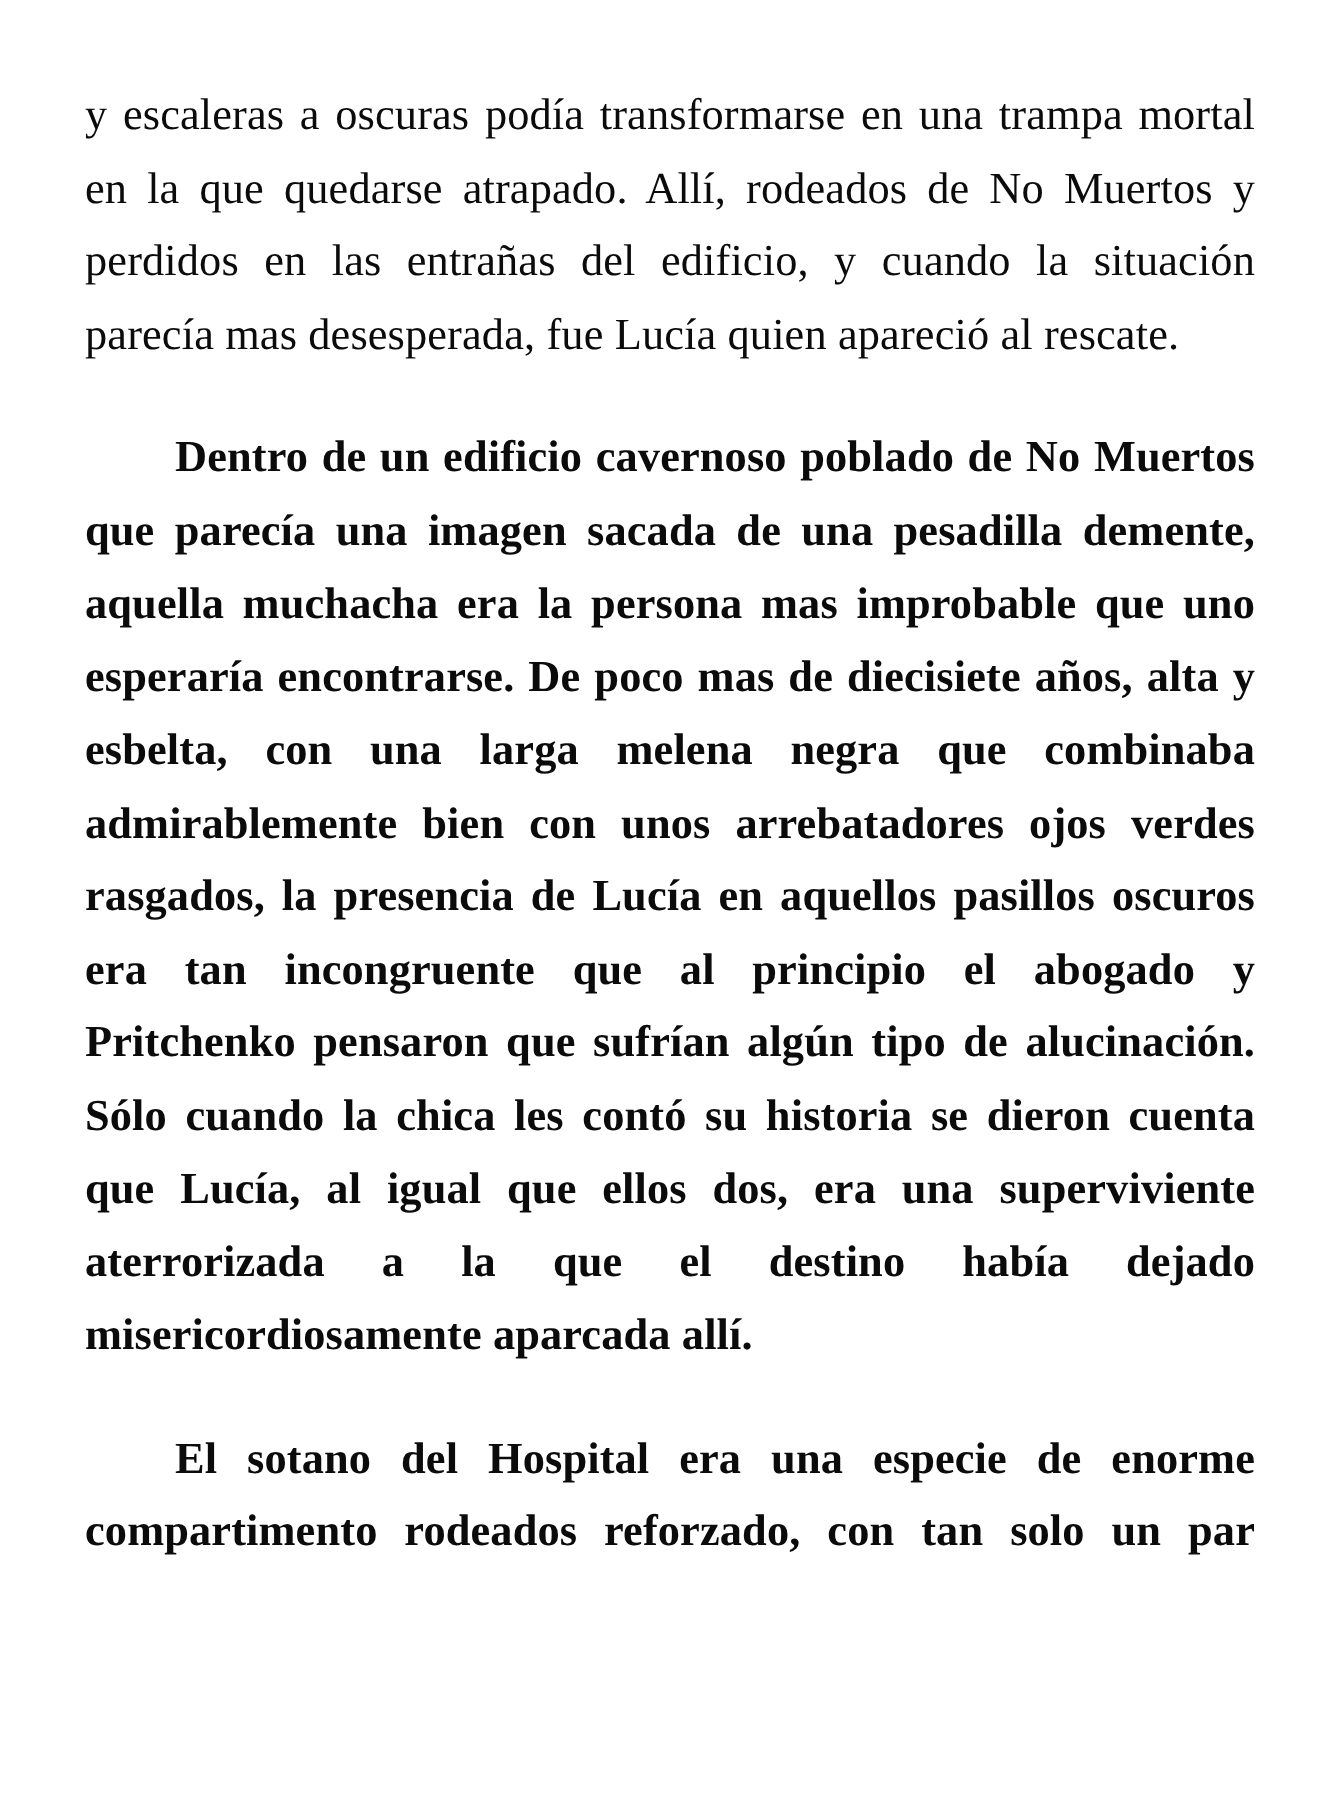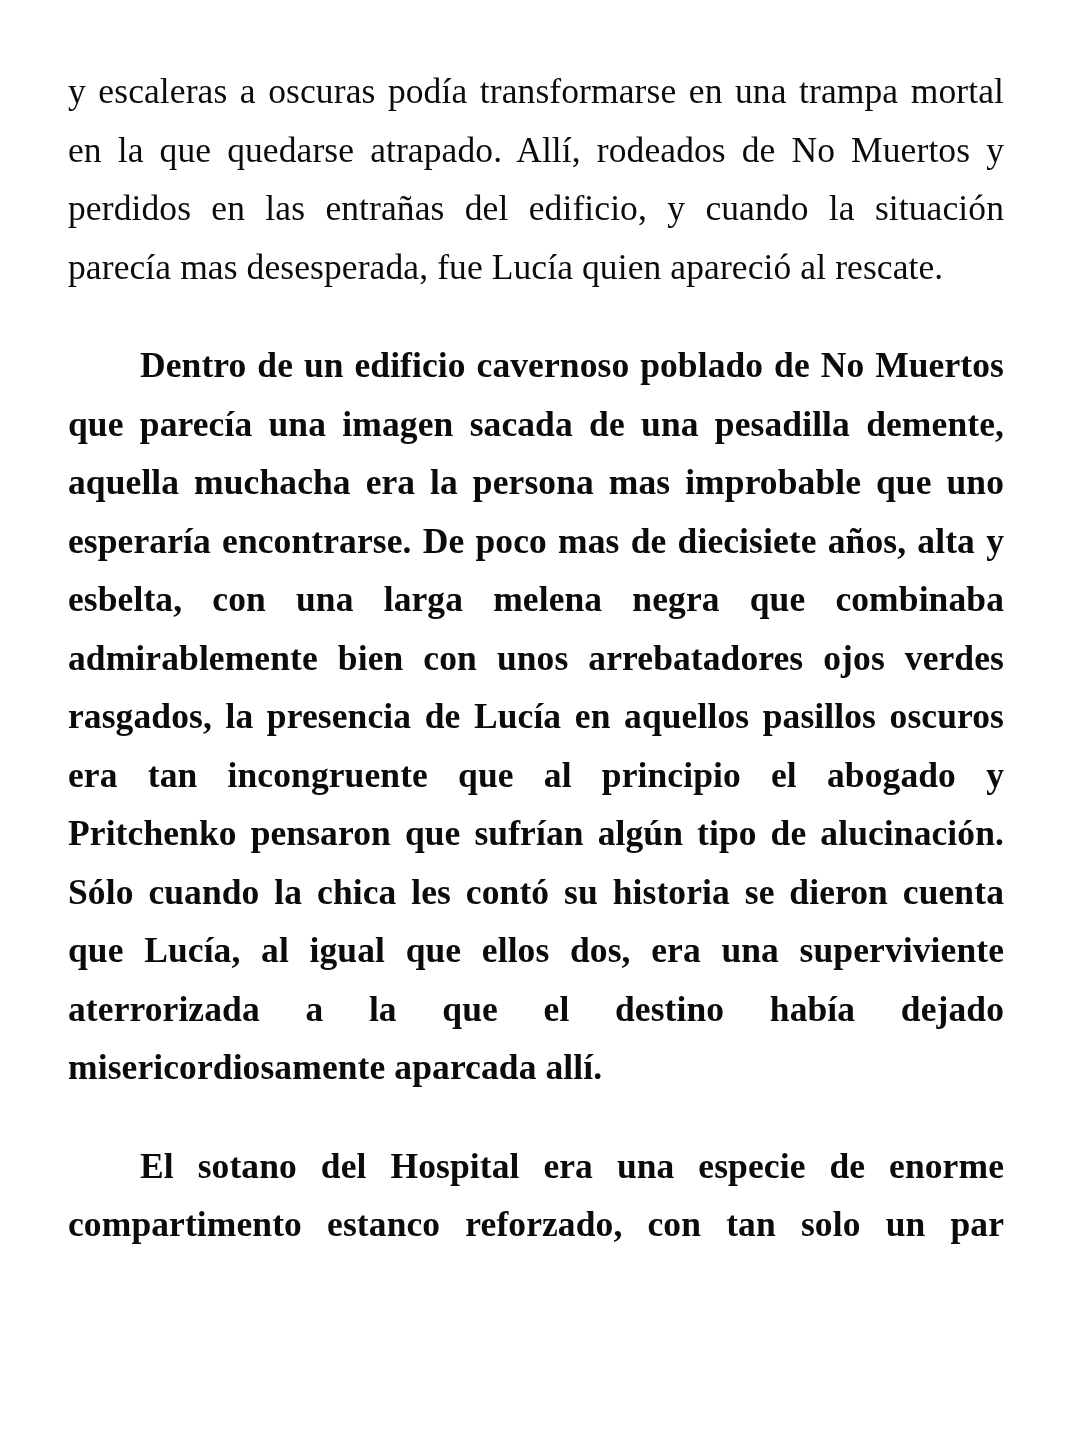--- a/index.html
+++ b/index.html
@@ -51,15 +51,15 @@
     width: 100%;
   }
 </style>
 </head>
 <body>
 
 <div class="page">
   <div class="body-text">
     <p class="para">y escaleras a oscuras podía transformarse en una trampa mortal en la que quedarse atrapado. Allí, rodeados de No Muertos y perdidos en las entrañas del edificio, y cuando la situación parecía mas desesperada, fue Lucía quien apareció al rescate.</p>
     <p class="para indent">Dentro de un edificio cavernoso poblado de No Muertos que parecía una imagen sacada de una pesadilla demente, aquella muchacha era la persona mas improbable que uno esperaría encontrarse. De poco mas de diecisiete años, alta y esbelta, con una larga melena negra que combinaba admirablemente bien con unos arrebatadores ojos verdes rasgados, la presencia de Lucía en aquellos pasillos oscuros era tan incongruente que al principio el abogado y Pritchenko pensaron que sufrían algún tipo de alucinación. Sólo cuando la chica les contó su historia se dieron cuenta que Lucía, al igual que ellos dos, era una superviviente aterrorizada a la que el destino había dejado misericordiosamente aparcada allí.</p>
-    <p class="para indent clipped">El sotano del Hospital era una especie de enorme compartimento estanco reforzado, con tan solo un par</p>
+    <p class="para indent clipped">El sotano del Hospital era una especie de enorme compartimento rodeados reforzado, con tan solo un par</p>
   </div>
 </div>
 
 </body></html>

